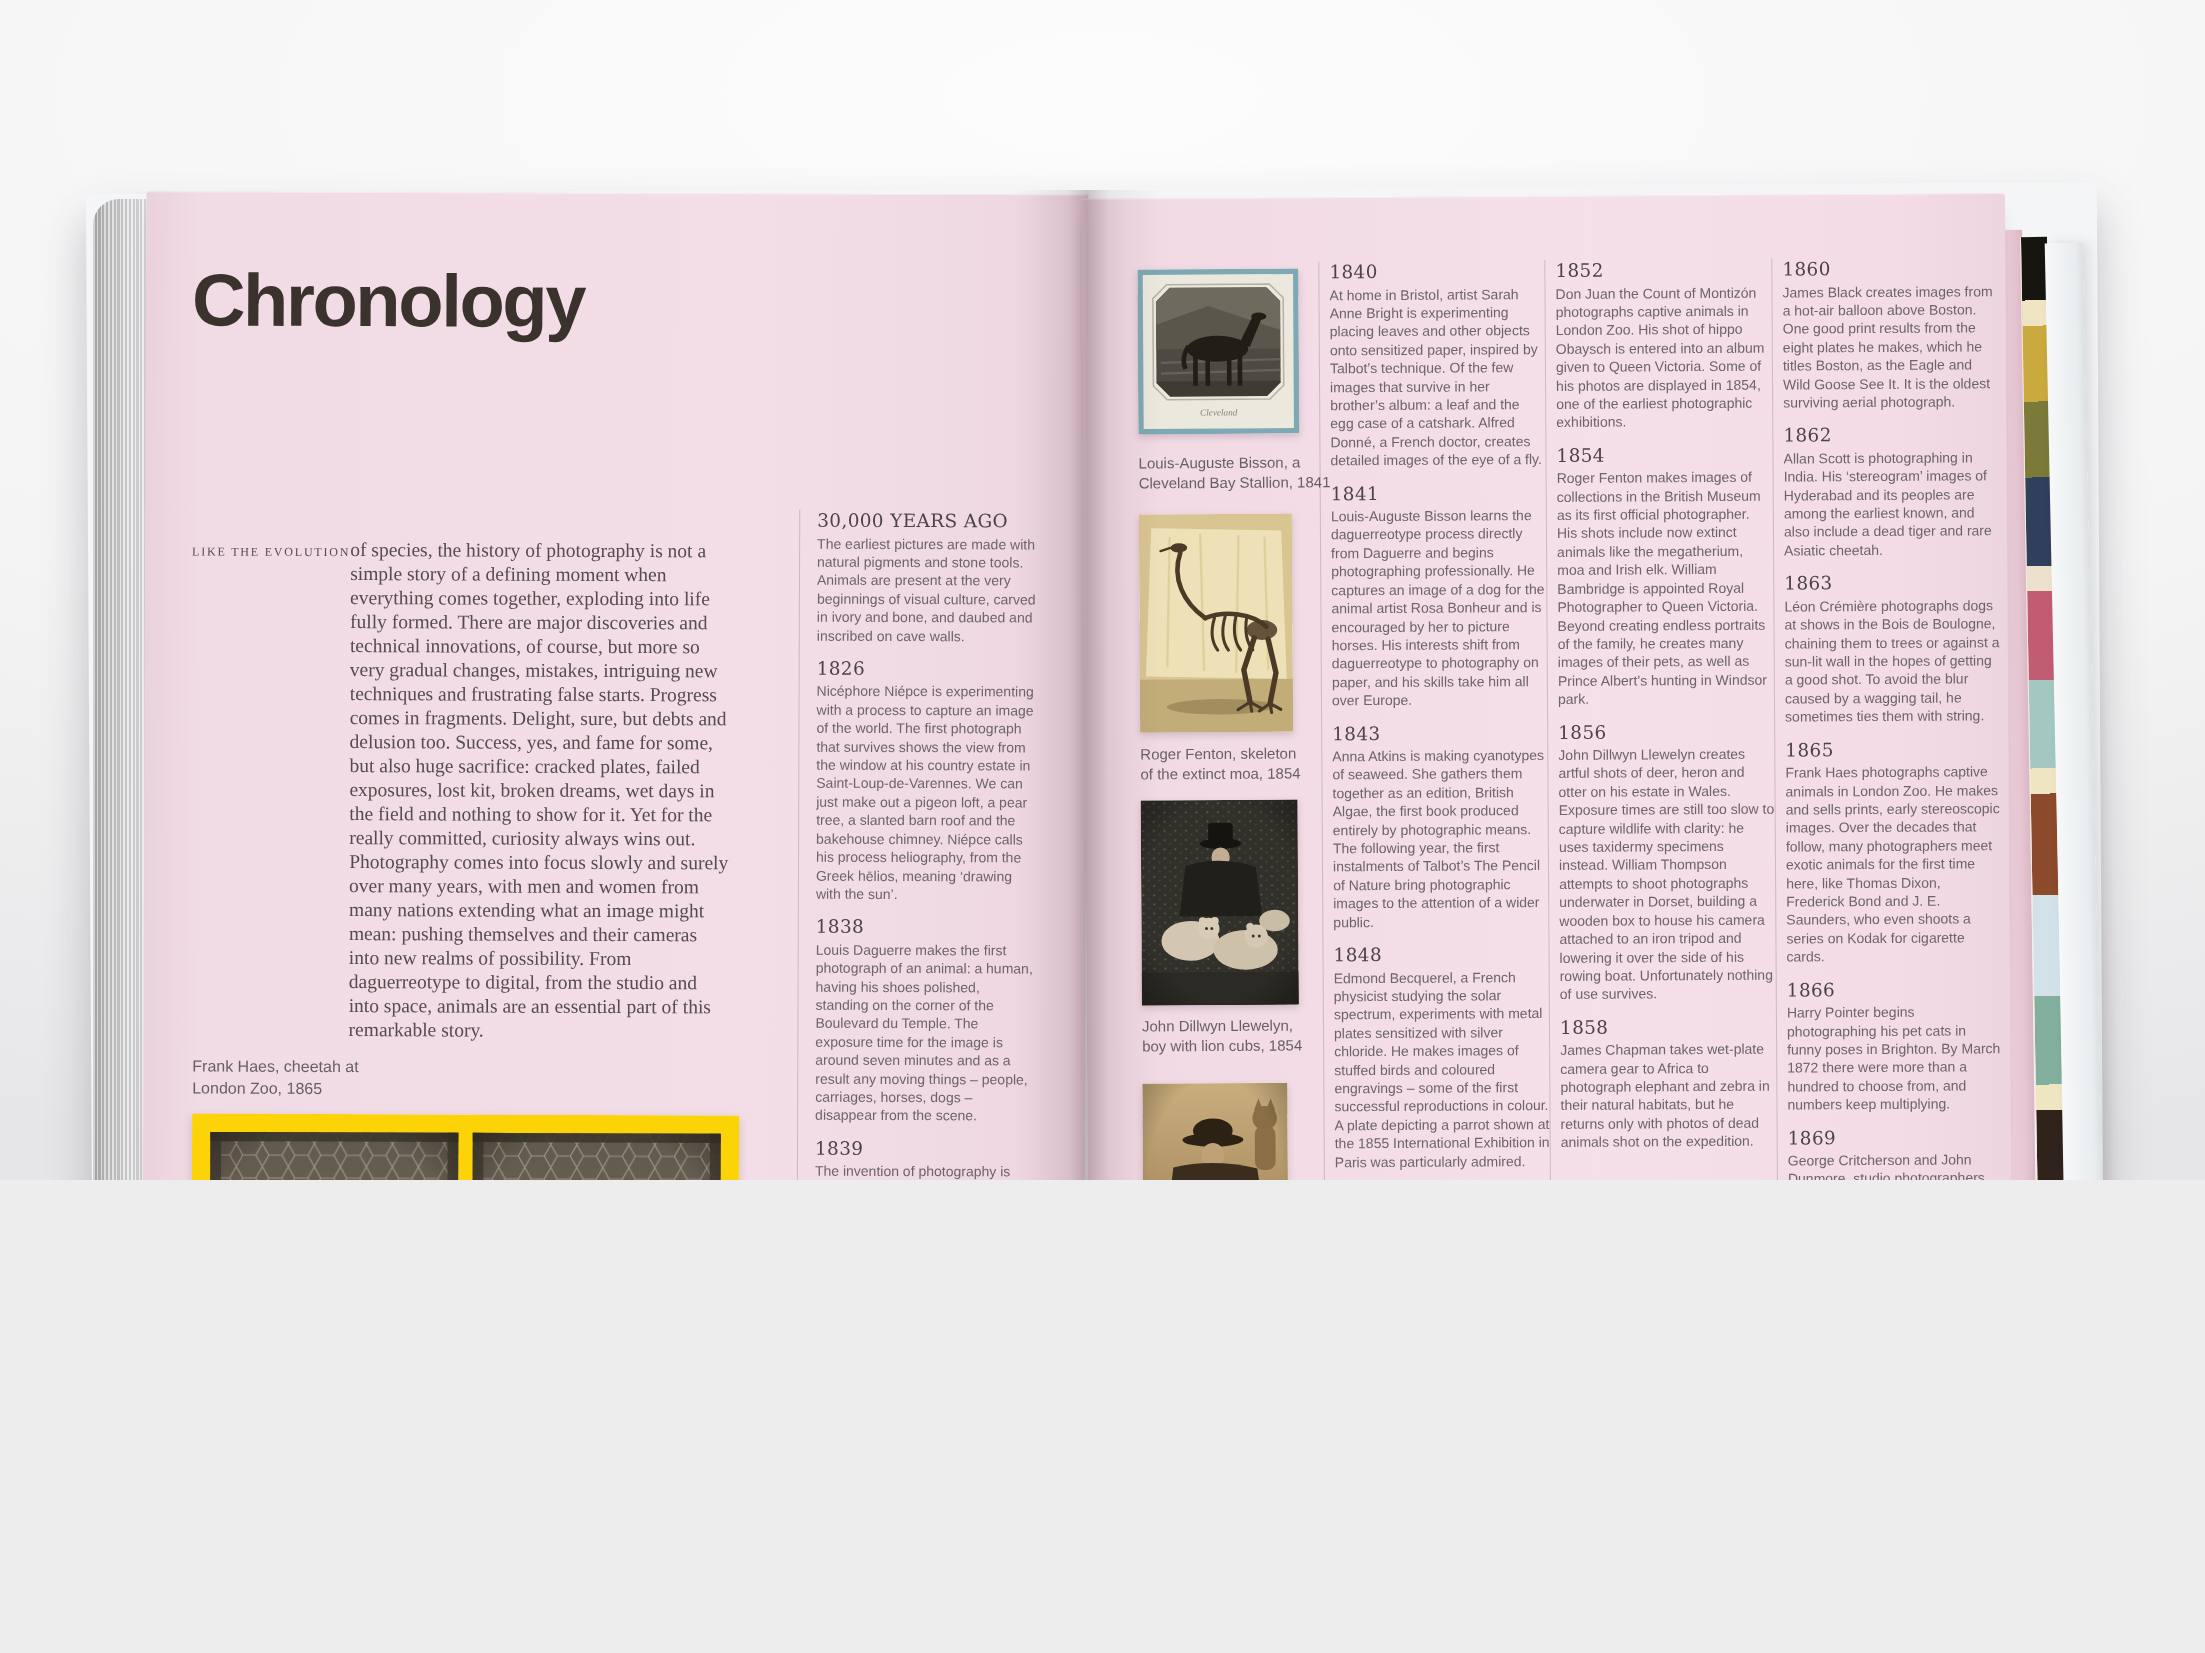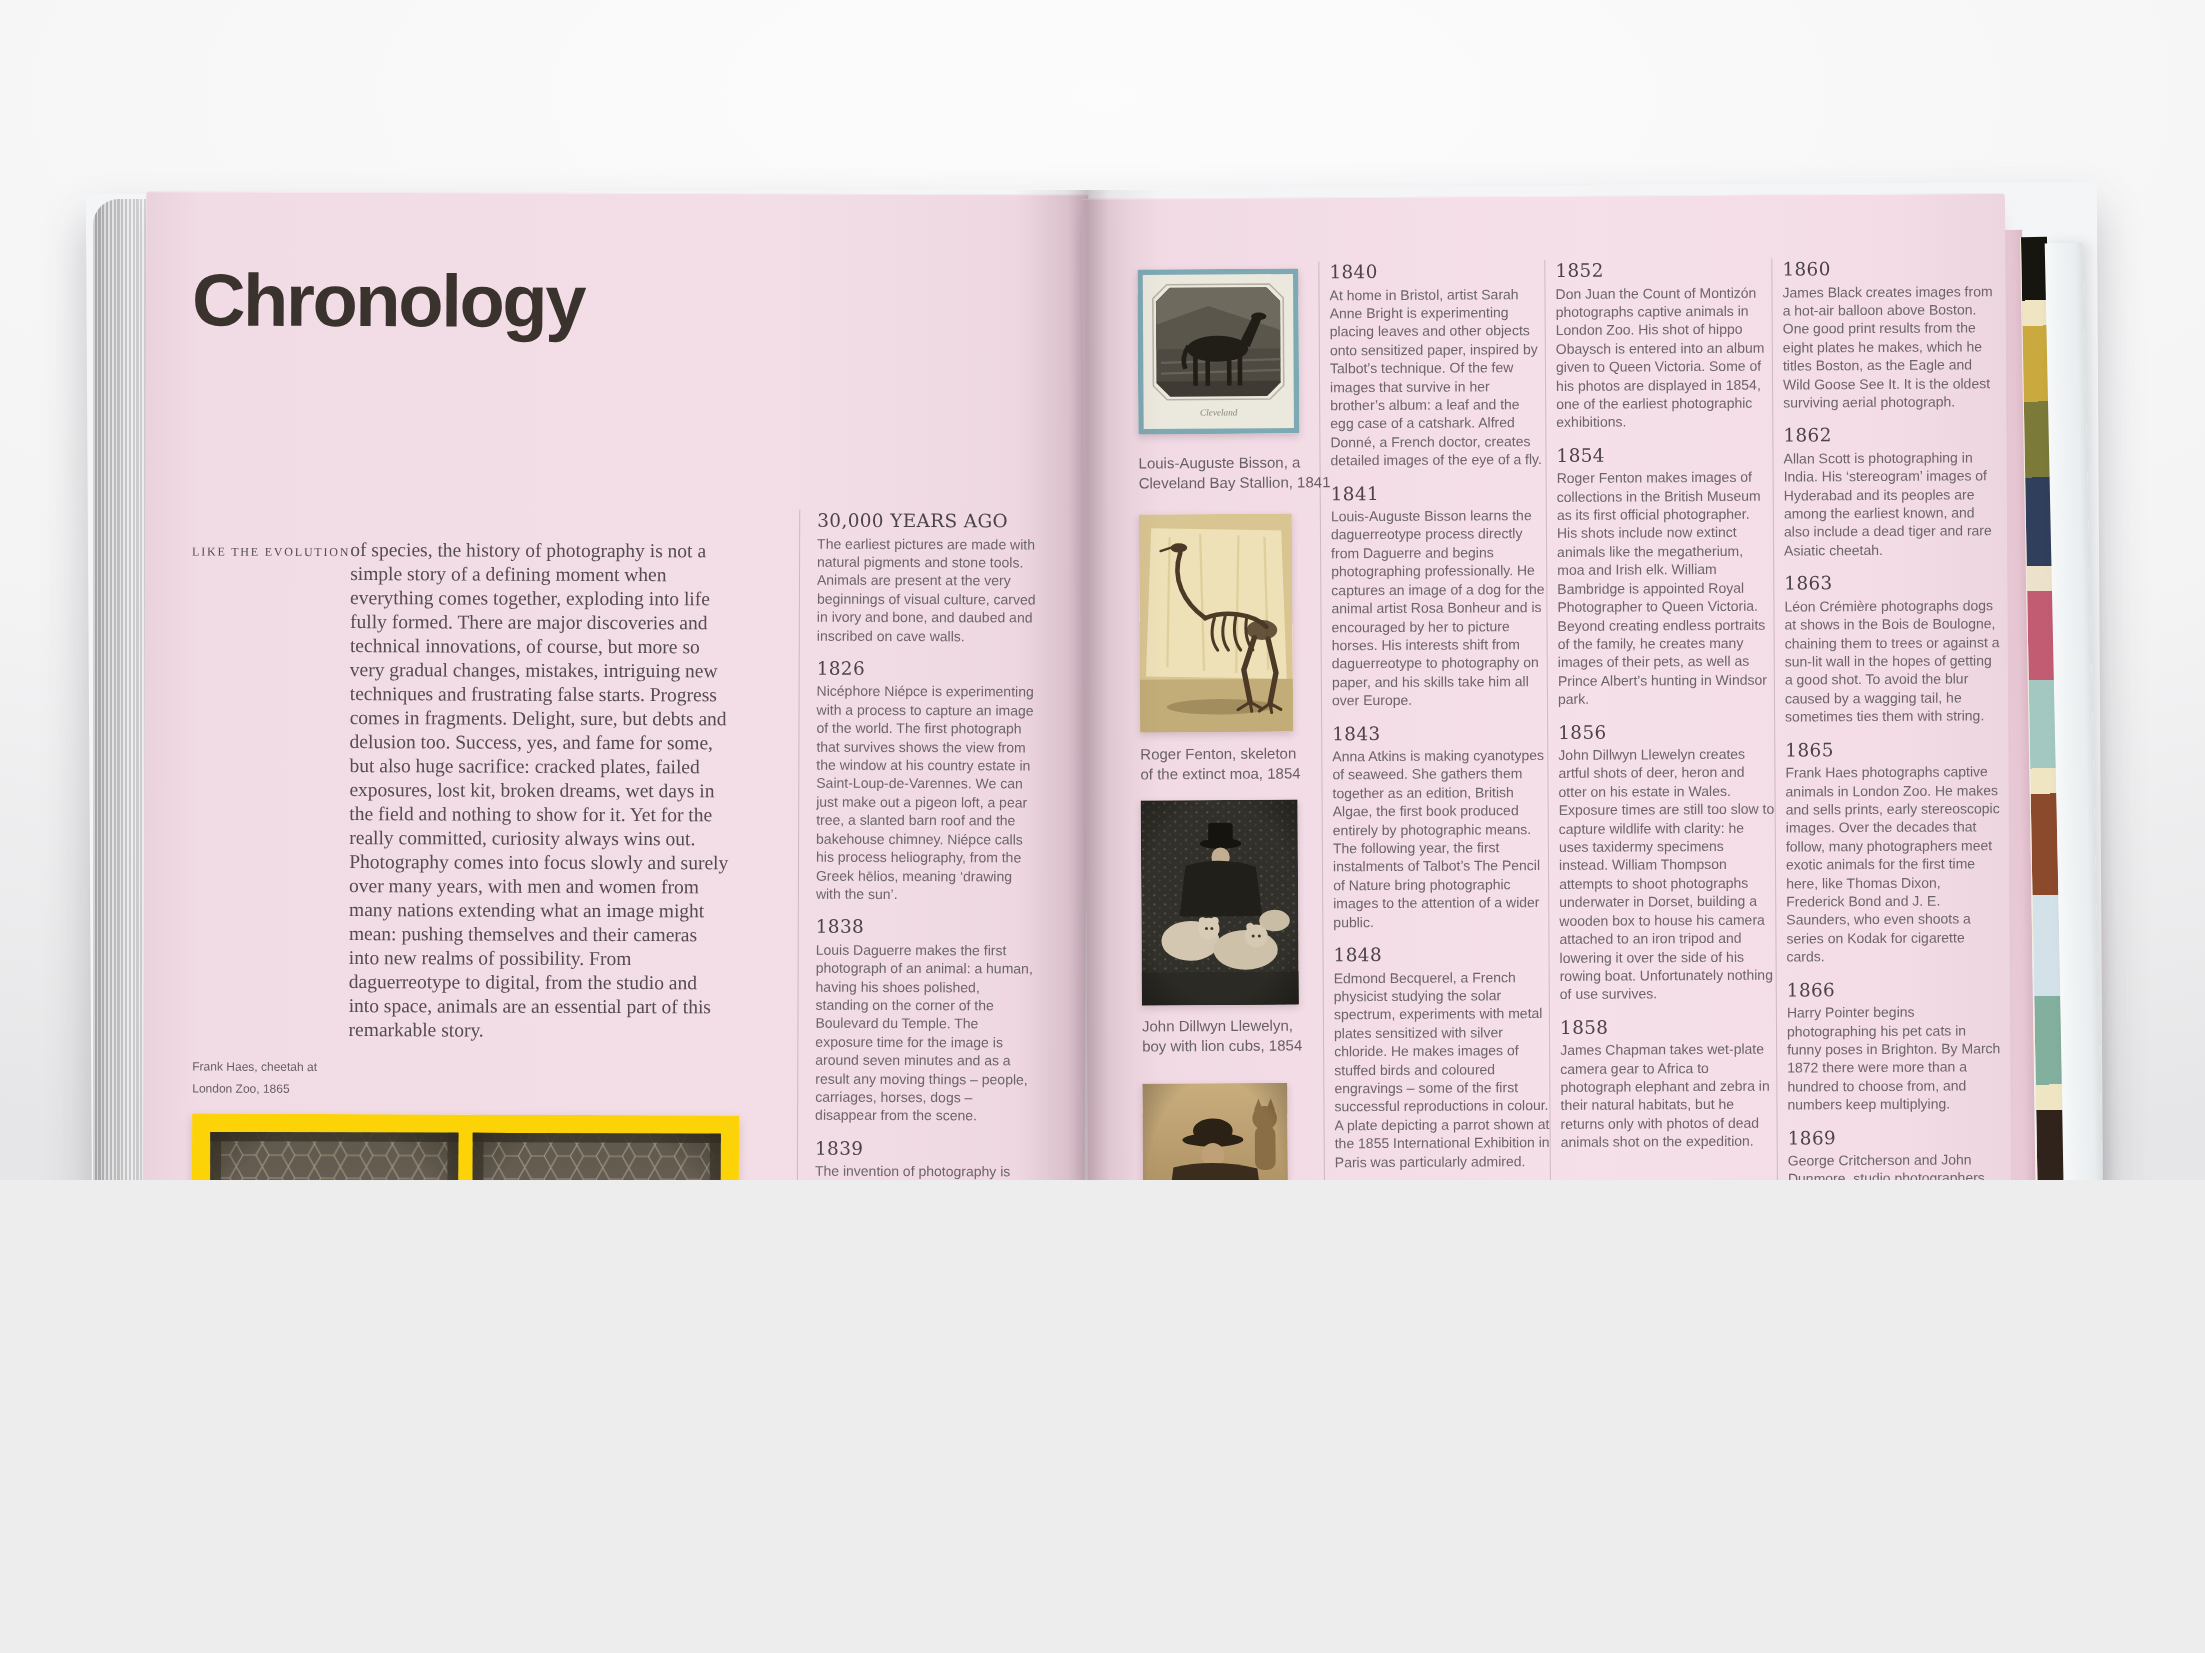--- a/index.html
+++ b/index.html
@@ -46,21 +46,21 @@
       rgba(55,28,42,.24) 49%, rgba(55,28,42,.20) 52%, rgba(90,55,70,.08) 64%, rgba(90,55,70,0) 100%);}
 
   
   .page *{position:absolute;}
   .page-title{left:46px;top:66px;font-size:74px;font-weight:bold;letter-spacing:-2.3px;color:#3a322d;
     font-family:"Liberation Sans",sans-serif;white-space:nowrap;}
   .intro{left:47px;top:326px;width:541px;font-family:"Liberation Serif",serif;
     font-size:19.5px;line-height:24px;color:#544c4e;}
   .intro .lead{position:static;font-size:12px;letter-spacing:1.8px;}
   .photo-cap{white-space:pre-line;font-size:15px;line-height:20px;color:#675f66;}
-  .cap-left{left:49px;top:864px;font-size:12px;line-height:22px;}
+  .cap-left{left:49px;top:864px;font-size:16px;line-height:22px;}
   .tl-entry{position:static;margin-top:13px;}
   .tl-entry:first-child{margin-top:0;}
   .tl-year{position:static;display:block;font-family:"DejaVu Serif","Liberation Serif",serif;
     font-size:18.4px;line-height:21.4px;letter-spacing:0.4px;color:#4c4347;margin-bottom:3.1px;}
   .tl-text{position:static;display:block;font-size:14px;line-height:18.4px;color:#6c646a;}
   .timeline{left:672px;top:316px;width:221px;}
   .rule{width:0.8px;background:rgba(95,75,85,.25);}
   .timeline-rule{left:654px;top:316px;height:907px;}
   .col{top:64px;width:216px;max-height:1185px;overflow:hidden;}
   .col-1{left:247px;} .col-2{left:473px;} .col-3{left:700px;}

